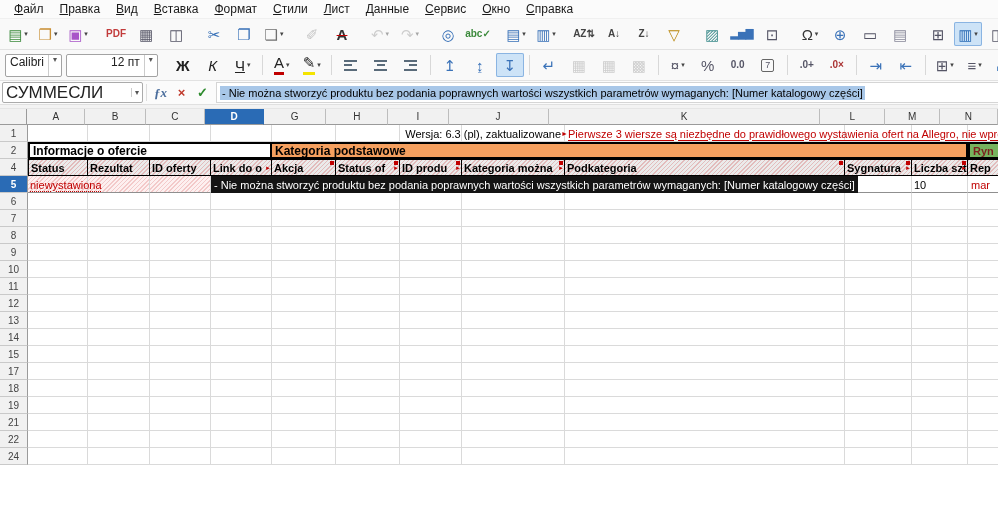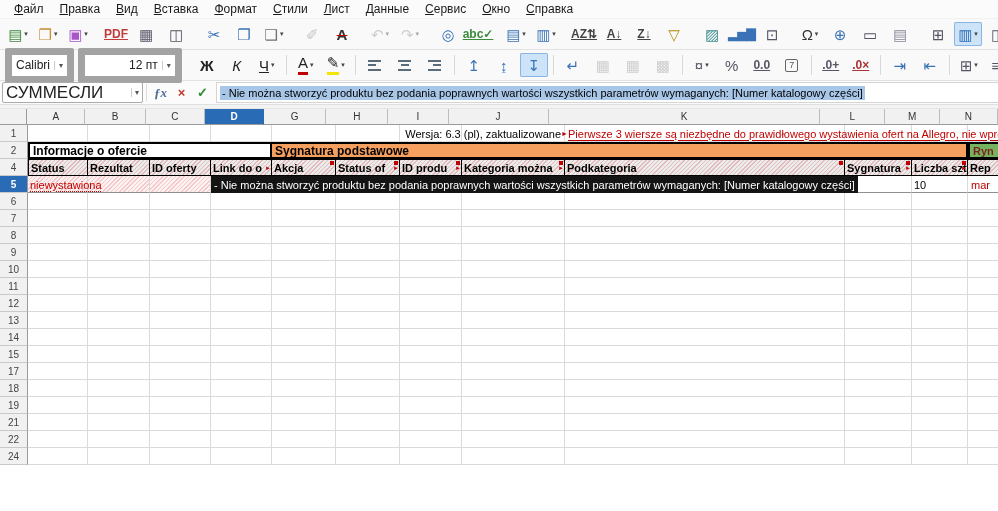--- a/index.html
+++ b/index.html
@@ -13,35 +13,35 @@
   .mi::first-letter{text-decoration:underline;}
 
   
   .tbar{height:30px;display:flex;align-items:center;background:#f9f9f9;
         border-bottom:1px solid #e2e2e2;padding-left:3px;}
   .tb{height:24px;min-width:24px;display:flex;align-items:center;justify-content:center;
       margin:0 1px;border-radius:2px;position:relative;padding:0 2px;}
   .tb.act{background:#cde3f7;box-shadow:inset 0 0 0 1px #8ab4e2;}
   .tb.dis{opacity:.45;}
   .tb .g{font-size:15px;line-height:1;}
-  .tb .g.sm{font-size:12px;font-weight:bold;letter-spacing:0;text-decoration:underline;}
+  .tb .g.sm{font-size:10px;font-weight:bold;letter-spacing:0;}
   .tb .g.strike{text-decoration:line-through;text-decoration-color:#c00000;font-weight:bold;}
   .tb .g.boxed{border:1px solid #666;font-size:9px;padding:1px 3px;border-radius:2px;}
   .tb .dd{font-size:7px;color:#444;margin-left:2px;}
   .tsep{width:1px;height:20px;background:#d8d8d8;margin:0 4px;}
   .bars{width:13px;height:11px;display:flex;flex-direction:column;justify-content:space-between;}
   .bars i{display:block;height:2px;background:#5a6b7a;}
   .bars i:nth-child(even){width:8px;}
   .bars i:nth-child(odd){width:13px;}
   .bars-left{align-items:flex-start;}
   .bars-center{align-items:center;}
   .bars-right{align-items:flex-end;}
 
   
-  .combo{height:21px;background:#fff;border:7px solid #a3a3a3;display:flex;align-items:center;
+  .combo{height:21px;background:#fff;border:1px solid #a3a3a3;display:flex;
          margin:8px 2px;padding:0 4px;justify-content:space-between;border-radius:2px;}
   .combo.font{width:148px;}
   .combo.size{width:46px;padding-left:44px;}
   .combo .val{font-size:12px;color:#222;white-space:nowrap;overflow:hidden;}
   .cmb-arrow{font-size:8px;color:#555;border-left:1px solid #ccc;padding-left:4px;margin-left:4px;}
 
   
   .fbar{height:23px;display:flex;align-items:center;background:#fbfbfb;
         border-bottom:1px solid #e0e0e0;padding-left:2px;}
   .namebox{width:133px;height:19px;background:#fff;border:1px solid #ababab;border-radius:2px;
@@ -419,21 +419,21 @@
           <div class="cell cw-n"></div>
         </div>
       <div class="ov version">Wersja: 6.3 (pl), zaktualizowane</div>
       <span class="ovarrow" style="left:561px">►</span>
       <div class="ov warning">Pierwsze 3 wiersze są niezbędne do prawidłowego wystawienia ofert na Allegro, nie wprow</div>
     </div>
 
     <div class="row">
       <div class="rh">2</div>
       <div class="r2box offer">Informacje o ofercie</div>
-      <div class="r2box basic">Sygnatura podstawowe</div>
+      <div class="r2box basic">Kategoria podstawowe</div>
       <div class="r2box market">Ryn</div>
     </div>
 
     <div class="row">
       <div class="rh">4</div>
       <div class="cells" id="r4cells">
           <div class="hcell cw-a first">
             <span>Status</span>
           </div>
           <div class="hcell cw-b">

